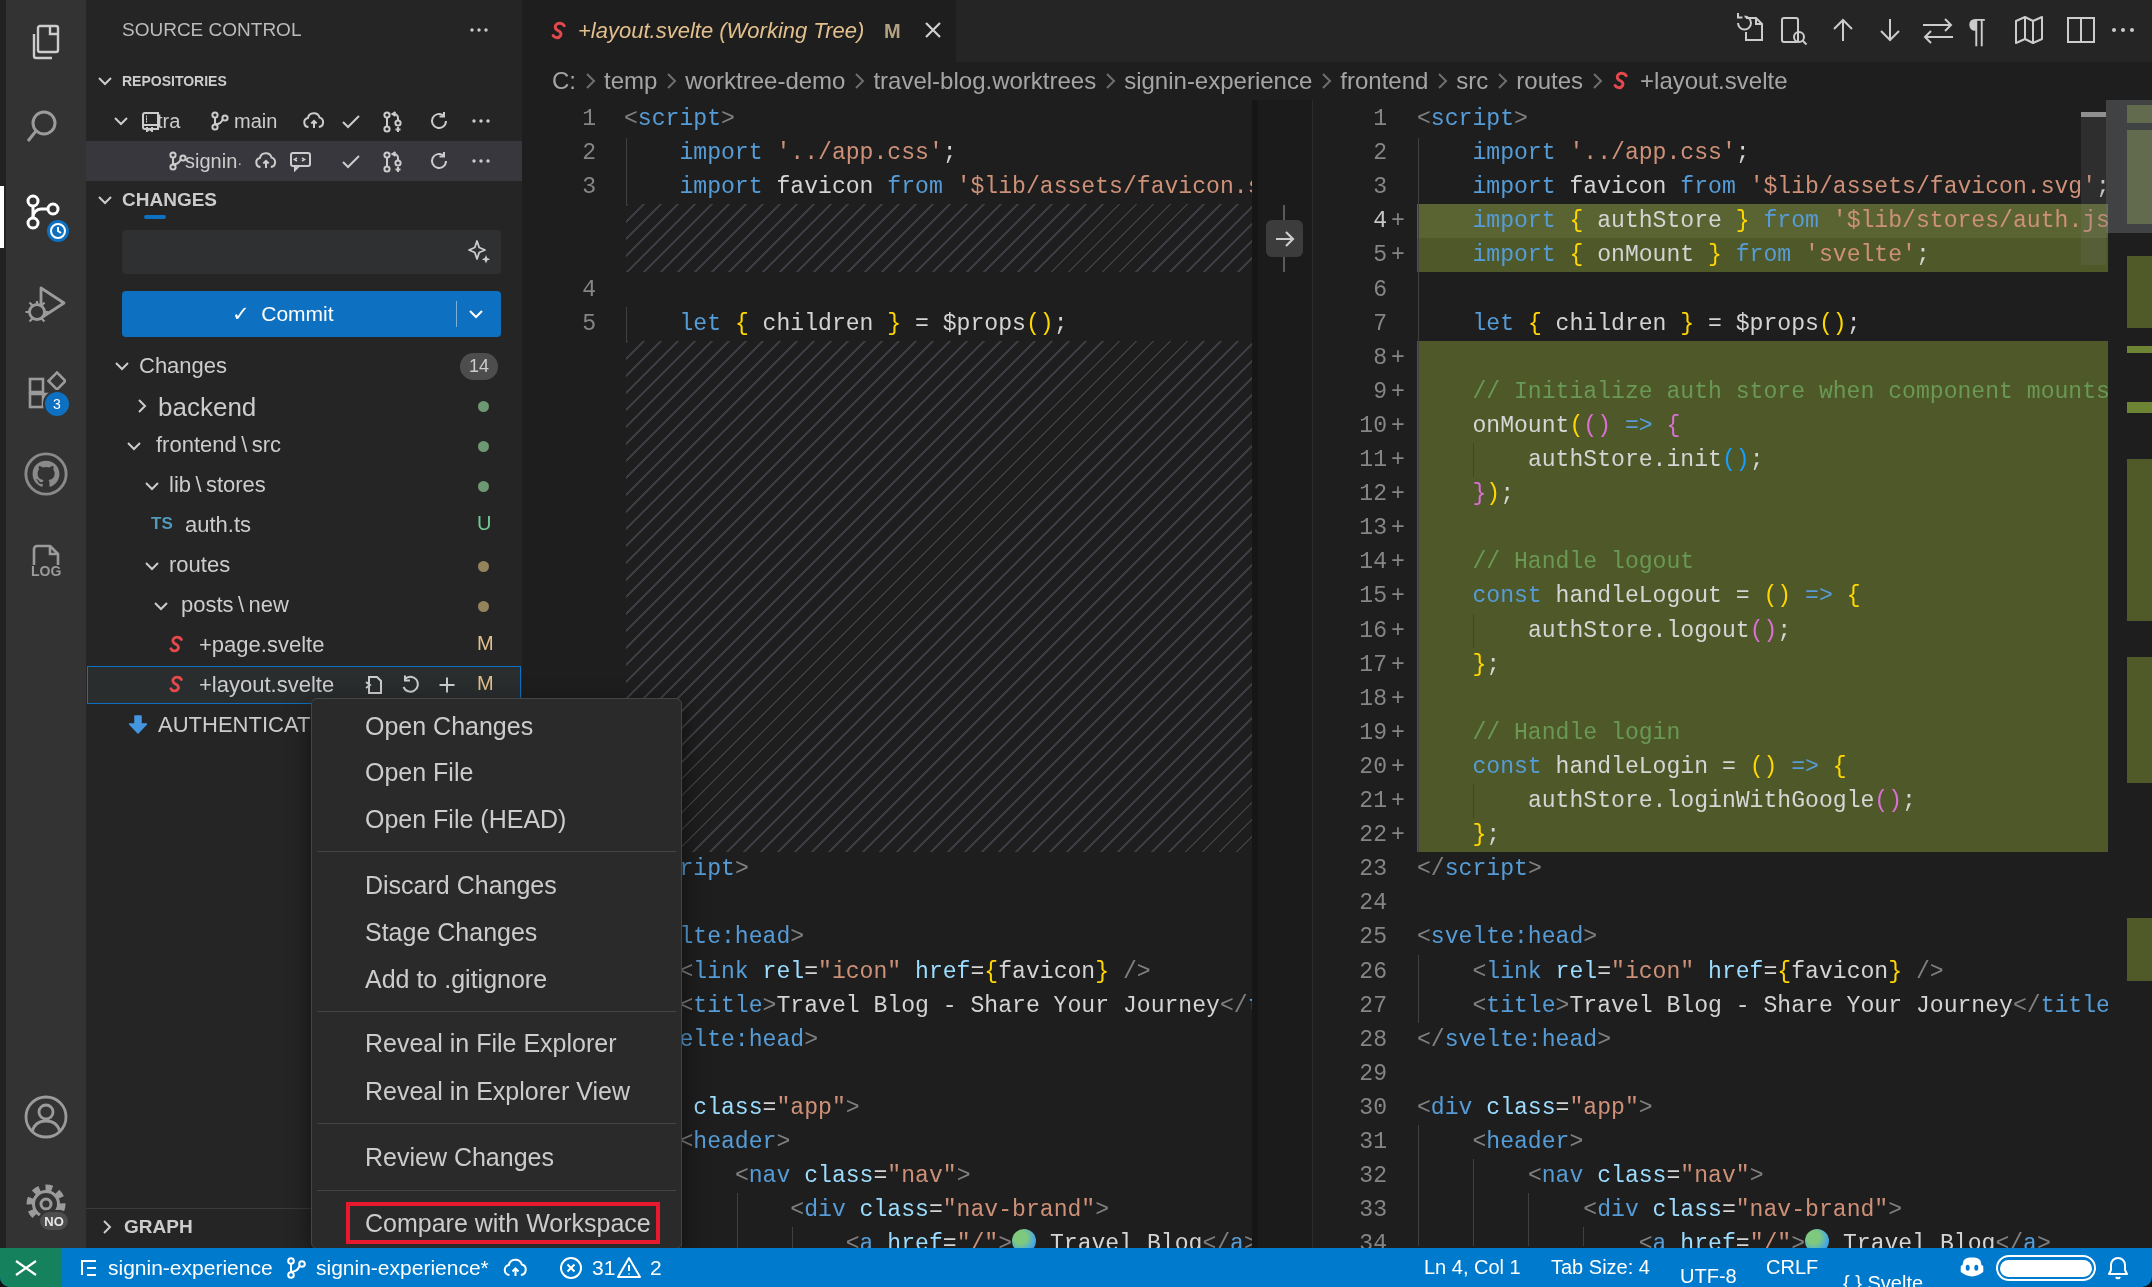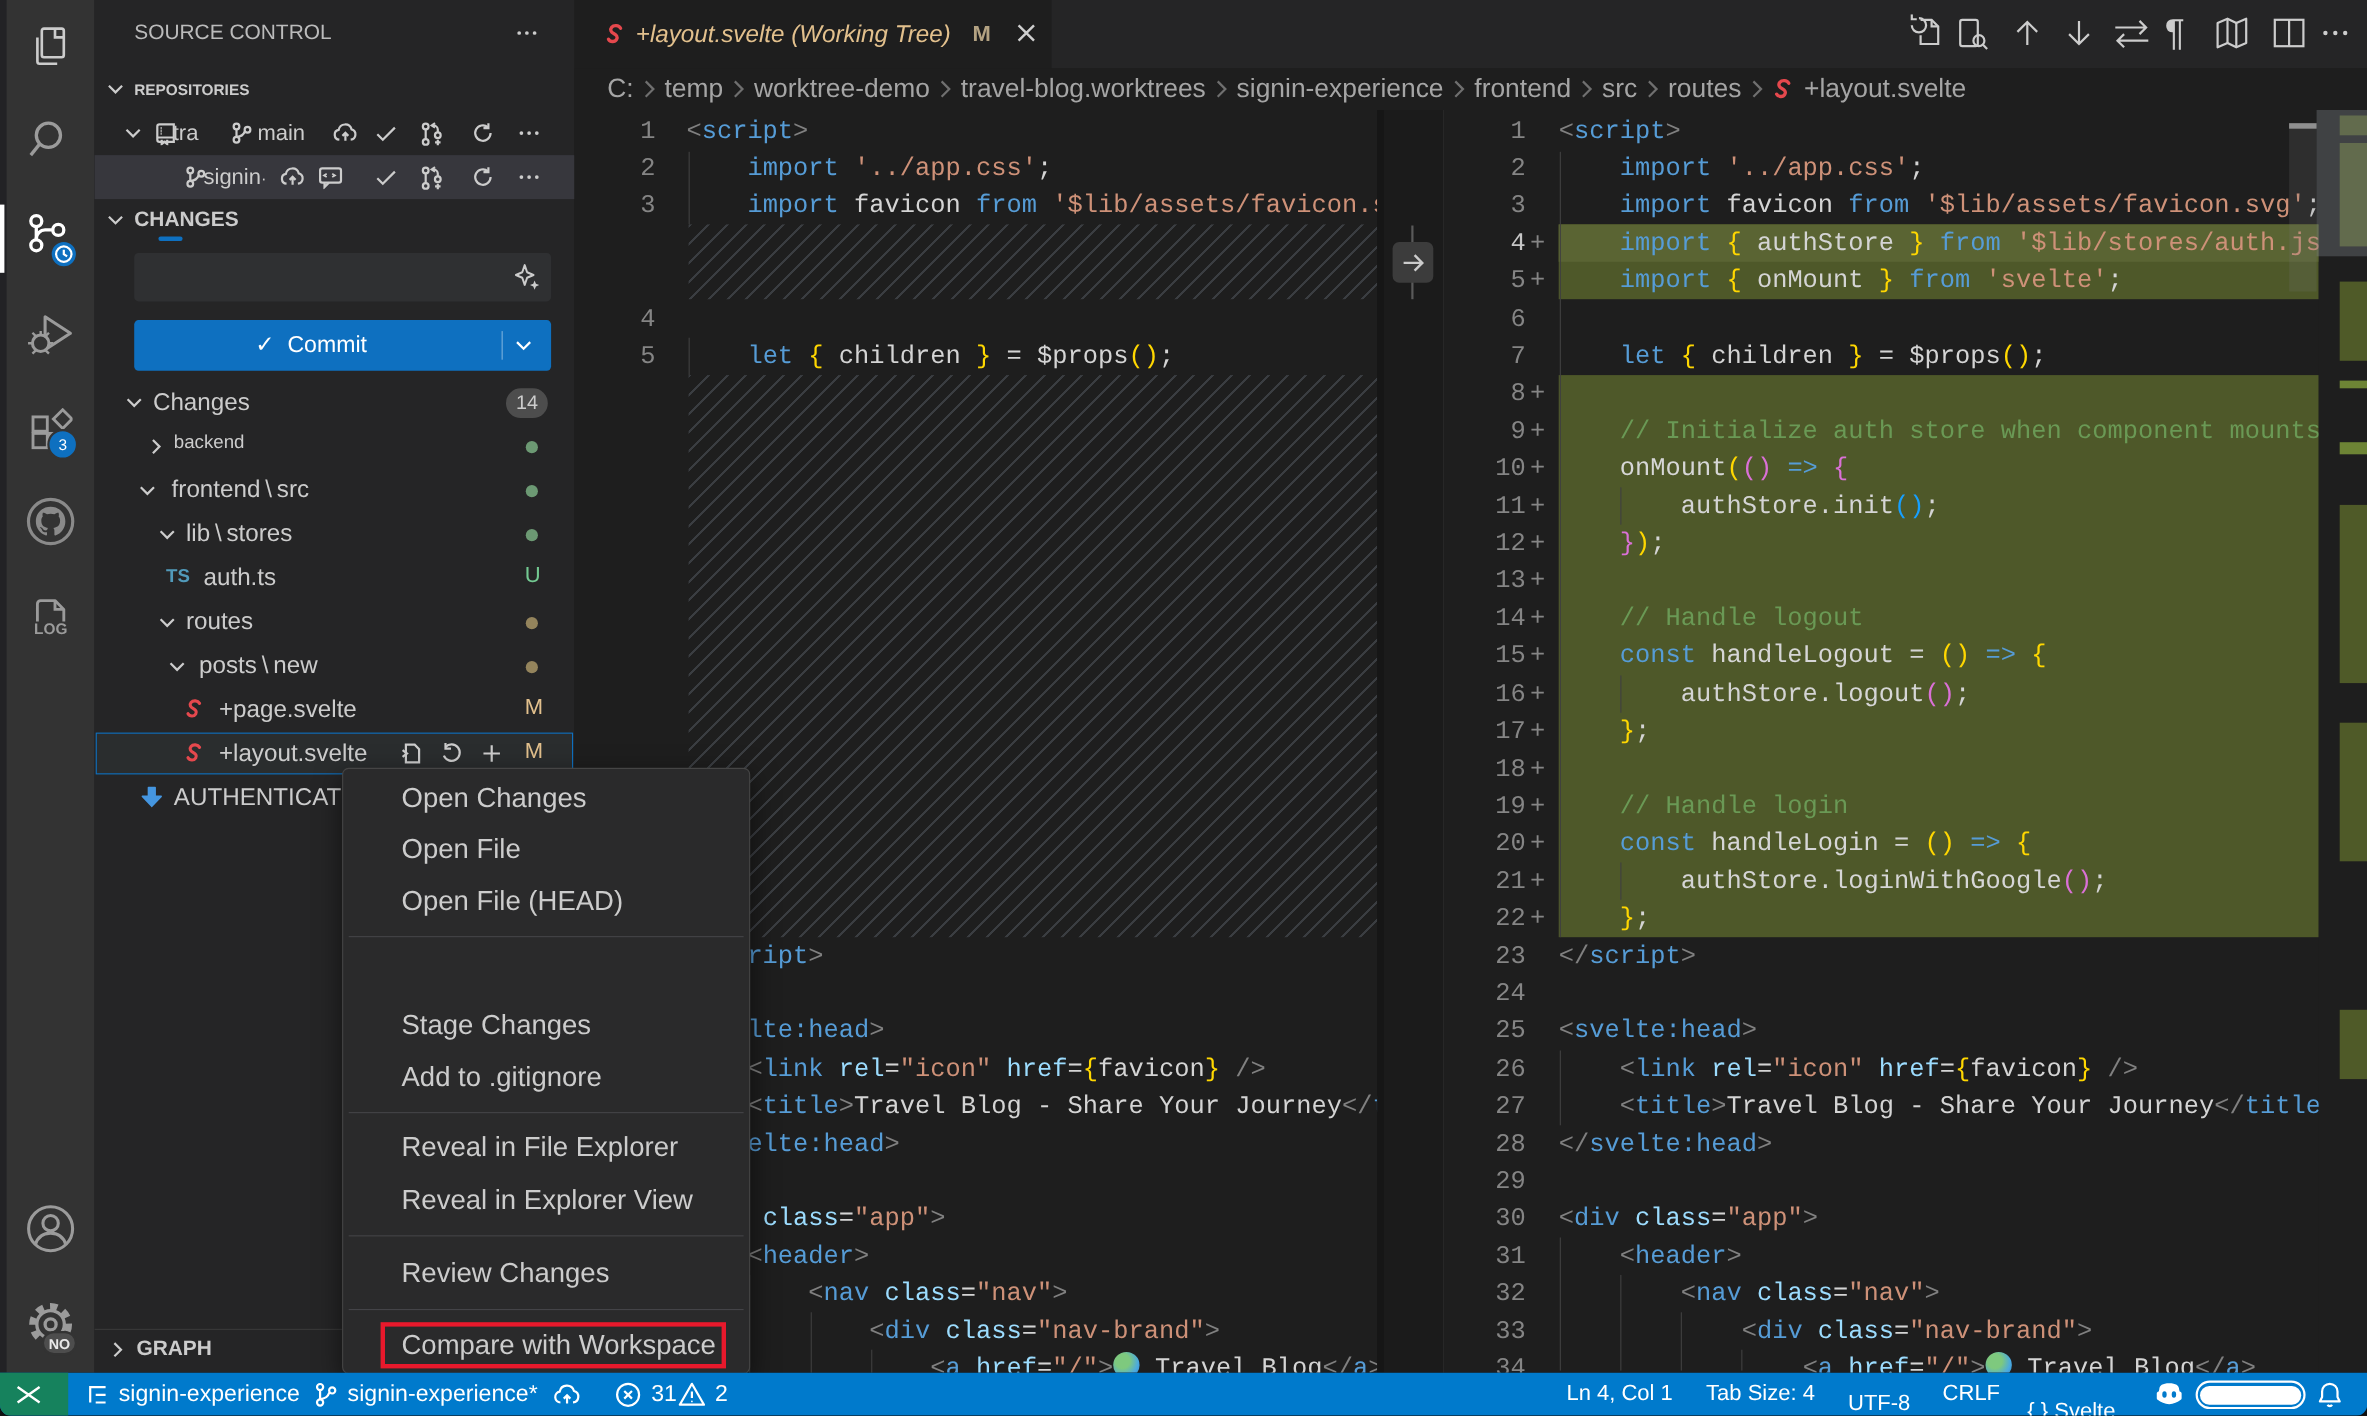--- a/index.html
+++ b/index.html
@@ -588,21 +588,21 @@
         <path d="M3 6 l6 6 6-6" stroke="#ffffff" stroke-width="2" fill="none"></path>
       </svg></div>
 <div style="position:absolute;left:113px;top:357px;width:18px;height:18px"><svg style="" width="18" height="18" viewBox="0 0 18 18" fill="none">
         <path d="M3 6 l6 6 6-6" stroke="#cccccc" stroke-width="2" fill="none"></path>
       </svg></div>
 <div style="position:absolute;left:139px;top:352px;height:28px;line-height:28px;font-size:22px">Changes</div>
 <div style="position:absolute;left:460px;top:353px;width:38px;height:27px;border-radius:14px;background:#4d4d4d;color:#cccccc;font-size:18px;display:flex;align-items:center;justify-content:center">14</div>
 <div style="position:absolute;left:133px;top:397px;width:18px;height:18px"><svg style="" width="18" height="18" viewBox="0 0 18 18" fill="none">
         <path d="M6 3 l6 6 -6 6" stroke="#cccccc" stroke-width="2" fill="none"></path>
       </svg></div>
-<div style="position:absolute;left:158px;top:392px;font-size:17px">backend</div>
+<div style="position:absolute;left:158px;top:392px;font-size:26px">backend</div>
 <div style="position:absolute;left:478px;top:401px;width:11px;height:11px;border-radius:50%;background:#6c9973"></div>
 <div style="position:absolute;left:125px;top:437px;width:18px;height:18px"><svg style="" width="18" height="18" viewBox="0 0 18 18" fill="none">
         <path d="M3 6 l6 6 6-6" stroke="#cccccc" stroke-width="2" fill="none"></path>
       </svg></div>
 <div style="position:absolute;left:156px;top:432px;font-size:22px">frontend \ src</div>
 <div style="position:absolute;left:478px;top:441px;width:11px;height:11px;border-radius:50%;background:#6c9973"></div>
 <div style="position:absolute;left:143px;top:477px;width:18px;height:18px"><svg style="" width="18" height="18" viewBox="0 0 18 18" fill="none">
         <path d="M3 6 l6 6 6-6" stroke="#cccccc" stroke-width="2" fill="none"></path>
       </svg></div>
 <div style="position:absolute;left:169px;top:472px;font-size:22px">lib \ stores</div>
@@ -653,20 +653,21 @@
 <div style="position:absolute;left:86px;top:1208px;width:436px;height:1px;background:#3a3a3a"></div>
 <div style="position:absolute;left:98px;top:1218px;width:18px;height:18px"><svg style="" width="18" height="18" viewBox="0 0 18 18" fill="none">
         <path d="M6 3 l6 6 -6 6" stroke="#cccccc" stroke-width="2" fill="none"></path>
       </svg></div>
 <div style="position:absolute;left:124px;top:1213px;height:28px;line-height:28px;font-weight:700;font-size:19px;color:#cccccc">GRAPH</div>
 <div style="position:absolute;left:311px;top:698px;width:371px;height:551px">
       <div style="position:absolute;left:0;top:0;width:100%;height:100%;background:#2a2a2b;border:1px solid #454545;border-radius:6px;box-shadow:0 8px 24px rgba(0,0,0,.55)"></div>
       <div class="mi" style="top:5px">Open Changes</div>
       <div class="mi" style="top:51px">Open File</div>
       <div class="mi" style="top:98px">Open File (HEAD)</div>
+      <div class="mi" style="top:164px">Discard Changes</div>
       <div class="mi" style="top:211px">Stage Changes</div>
       <div class="mi" style="top:258px">Add to .gitignore</div>
       <div class="mi" style="top:322px">Reveal in File Explorer</div>
       <div class="mi" style="top:370px">Reveal in Explorer View</div>
       <div class="mi" style="top:436px">Review Changes</div>
       <div class="mi" style="top:502px">Compare with Workspace</div>
       <div class="sep" style="top:153px"></div>
       <div class="sep" style="top:313px"></div>
       <div class="sep" style="top:425px"></div>
       <div class="sep" style="top:492px"></div>

